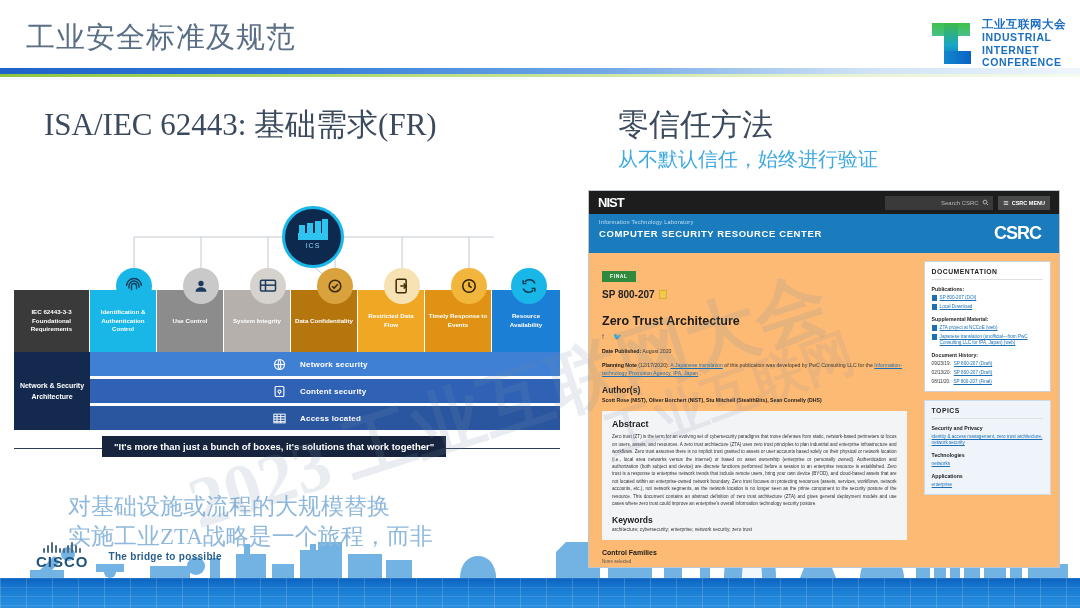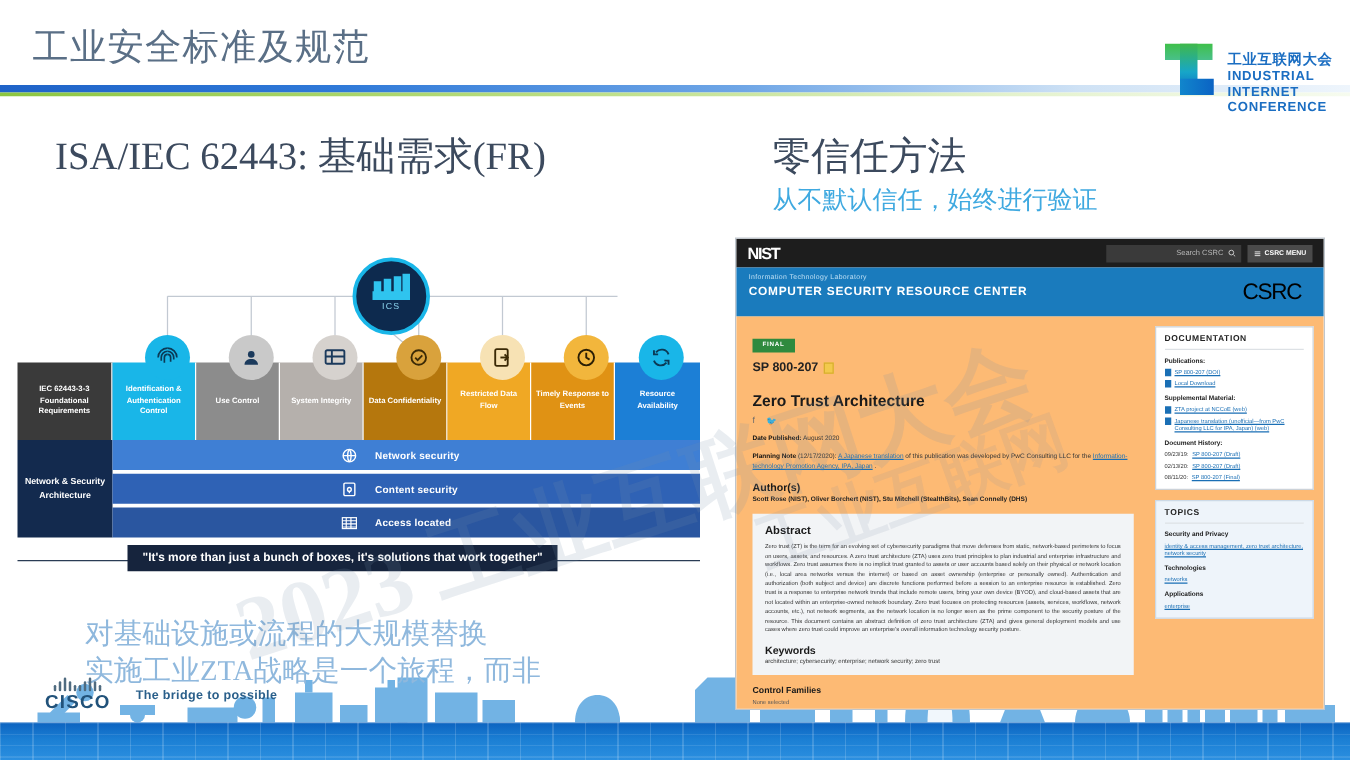--- a/index.html
+++ b/index.html
@@ -34,21 +34,21 @@
     background: linear-gradient(to bottom, #3fc04a, #49c08a);
   }
   .conf-mark .bar-stem {
     position: absolute; left: 16px; top: 4px; width: 14px; height: 41px;
     background: linear-gradient(to bottom, #3fb84a 0%, #17a6c8 55%, #0b63c4 100%);
   }
   .conf-mark .bar-foot {
     position: absolute; left: 16px; top: 32px; width: 27px; height: 13px;
     background: linear-gradient(to right, #1186cc, #0b63c4);
   }
-  .conf-text { line-height: 1.16; margin-top: 24px; }
+  .conf-text { line-height: 1.16; }
   .conf-cn { font-size: 11.5px; font-weight: bold; color: #1b6ec2; letter-spacing: .5px; }
   .conf-en { font-size: 10.5px; font-weight: bold; color: #1b6ec2; letter-spacing: .6px; }
 
   
   .h-left {
     position: absolute; left: 44px; top: 104px;
     font-family: "Liberation Serif", serif; font-size: 31px; color: #3c4a5e;
   }
   .h-right {
     position: absolute; left: 618px; top: 104px;
@@ -165,22 +165,22 @@
     display: flex; align-items: center; justify-content: flex-end; padding: 0 4px; gap: 3px;
   }
   .nist-menu-btn {
     height: 14px; background: #4a4a4a; color: #fff; font-size: 5.5px; font-weight: bold;
     display: flex; align-items: center; gap: 3px; padding: 0 5px;
   }
   .nist-blue { height: 39px; background: #1a7bbd; padding: 5px 10px 0 10px; position: relative; }
   .nist-itl { color: #bfe0f5; font-size: 5.5px; letter-spacing: .3px; }
   .nist-csrc-title { color: #fff; font-size: 9.5px; font-weight: bold; letter-spacing: .6px; margin-top: 3px; }
   .nist-csrc-logo {
-    position: absolute; right: 18px; top: 9px; color: #000000; font-size: 18px;
-    font-weight: normal; letter-spacing: -1px;
+    position: absolute; right: 18px; top: 9px; color: #ffffff; font-size: 18px;
+    font-weight: bold; letter-spacing: -1px;
   }
 
   .nist-body { display: flex; height: 316px; background: #fdba74; }
   .nist-main { width: 332px; padding: 11px 13px 0 13px; position: relative; }
   .nist-side { width: 140px; padding: 8px 8px 0 4px; }
 
   .final-badge {
     display: inline-block; background: #2f8a3e; color: #fff; font-size: 5px;
     font-weight: bold; letter-spacing: .6px; padding: 2.5px 8px;
   }

